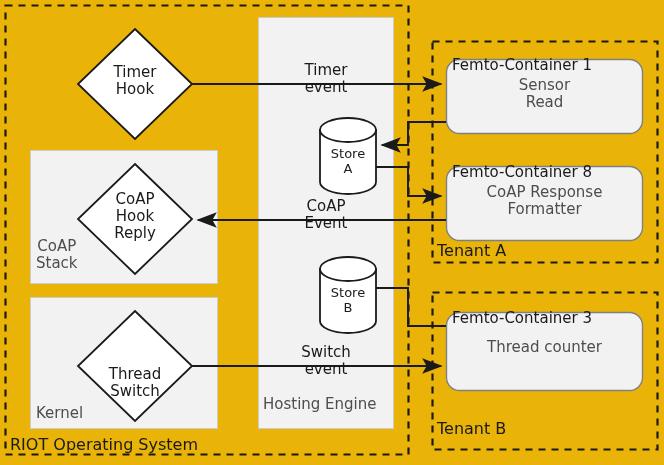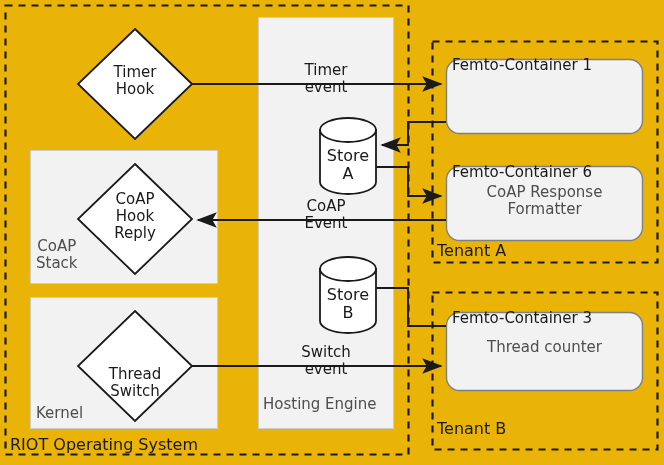--- a/index.html
+++ b/index.html
@@ -42,21 +42,21 @@
     font-size: 15px;
     color: #1a1a1a;
     text-align: center;
   }
   .edge-text {
     font-size: 15px;
     color: #1a1a1a;
     text-align: center;
   }
   .store-text {
-    font-size: 16px;
+    font-size: 13px;
     color: #1a1a1a;
     text-align: center;
   }
   .fc-title {
     font-size: 15px;
     color: #1a1a1a;
   }
   .fc-body {
     font-size: 15px;
     color: #4d4d4d;
@@ -158,21 +158,23 @@
 
   <div class="lbl group-title" style="left:263px; top:396px;">Hosting Engine</div>
 
   <div class="lbl boundary-title" style="left:10px; top:436px;">RIOT Operating System</div>
 
   <div class="lbl boundary-title" style="left:437px; top:242px;">Tenant A</div>
 
   <div class="lbl boundary-title" style="left:437px; top:409px;margin-top:11px;">Tenant B</div>
 
   <div class="lbl fc-title" style="left:452px; top:57px;">Femto-Container 1</div>
+  <div class="lbl fc-body" style="left:452px; top:77px; width:185px;">Sensor
+Read</div>
 
-  <div class="lbl fc-title" style="left:452px; top:164px;">Femto-Container 6</div>
+  <div class="lbl fc-title" style="left:452px; top:164px;">Femto-Container 8</div>
   <div class="lbl fc-body" style="left:452px; top:184px; width:185px;">CoAP Response
 Formatter</div>
 
   <div class="lbl fc-title" style="left:452px; top:310px;">Femto-Container 3</div>
   <div class="lbl fc-body" style="left:452px; top:339px; width:185px;">Thread counter</div>
 
 </div>
 
 </body></html>

